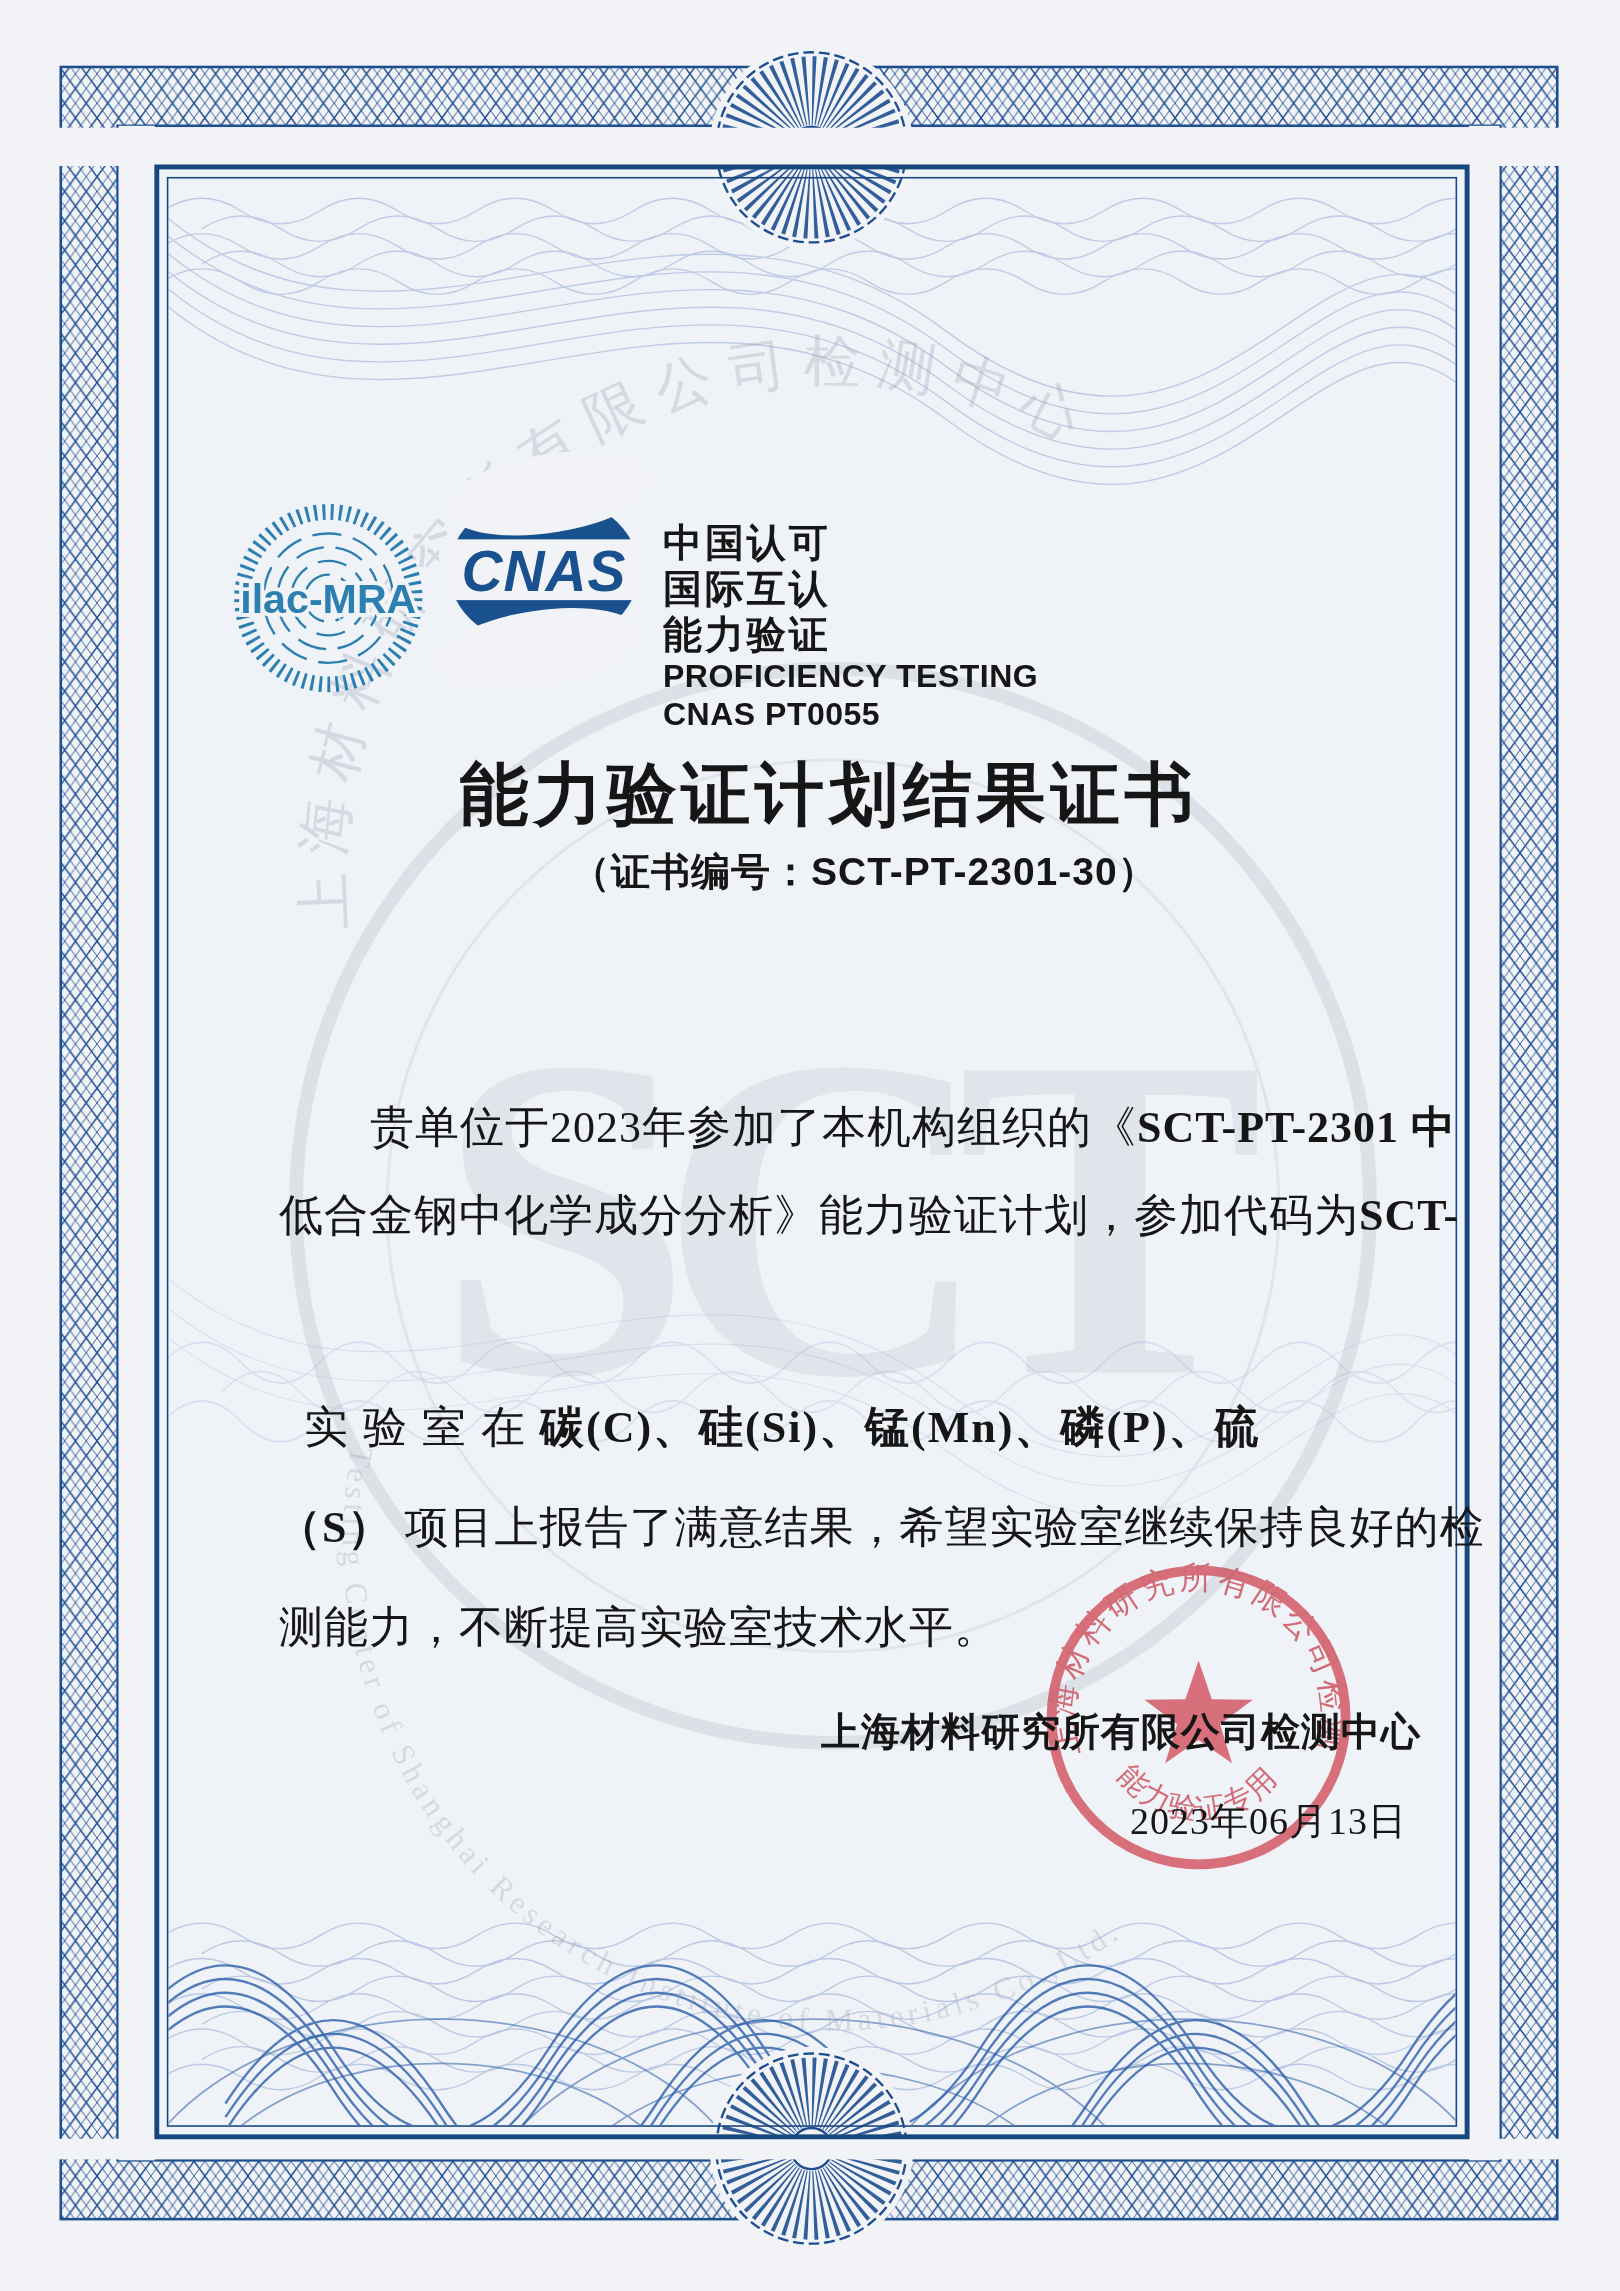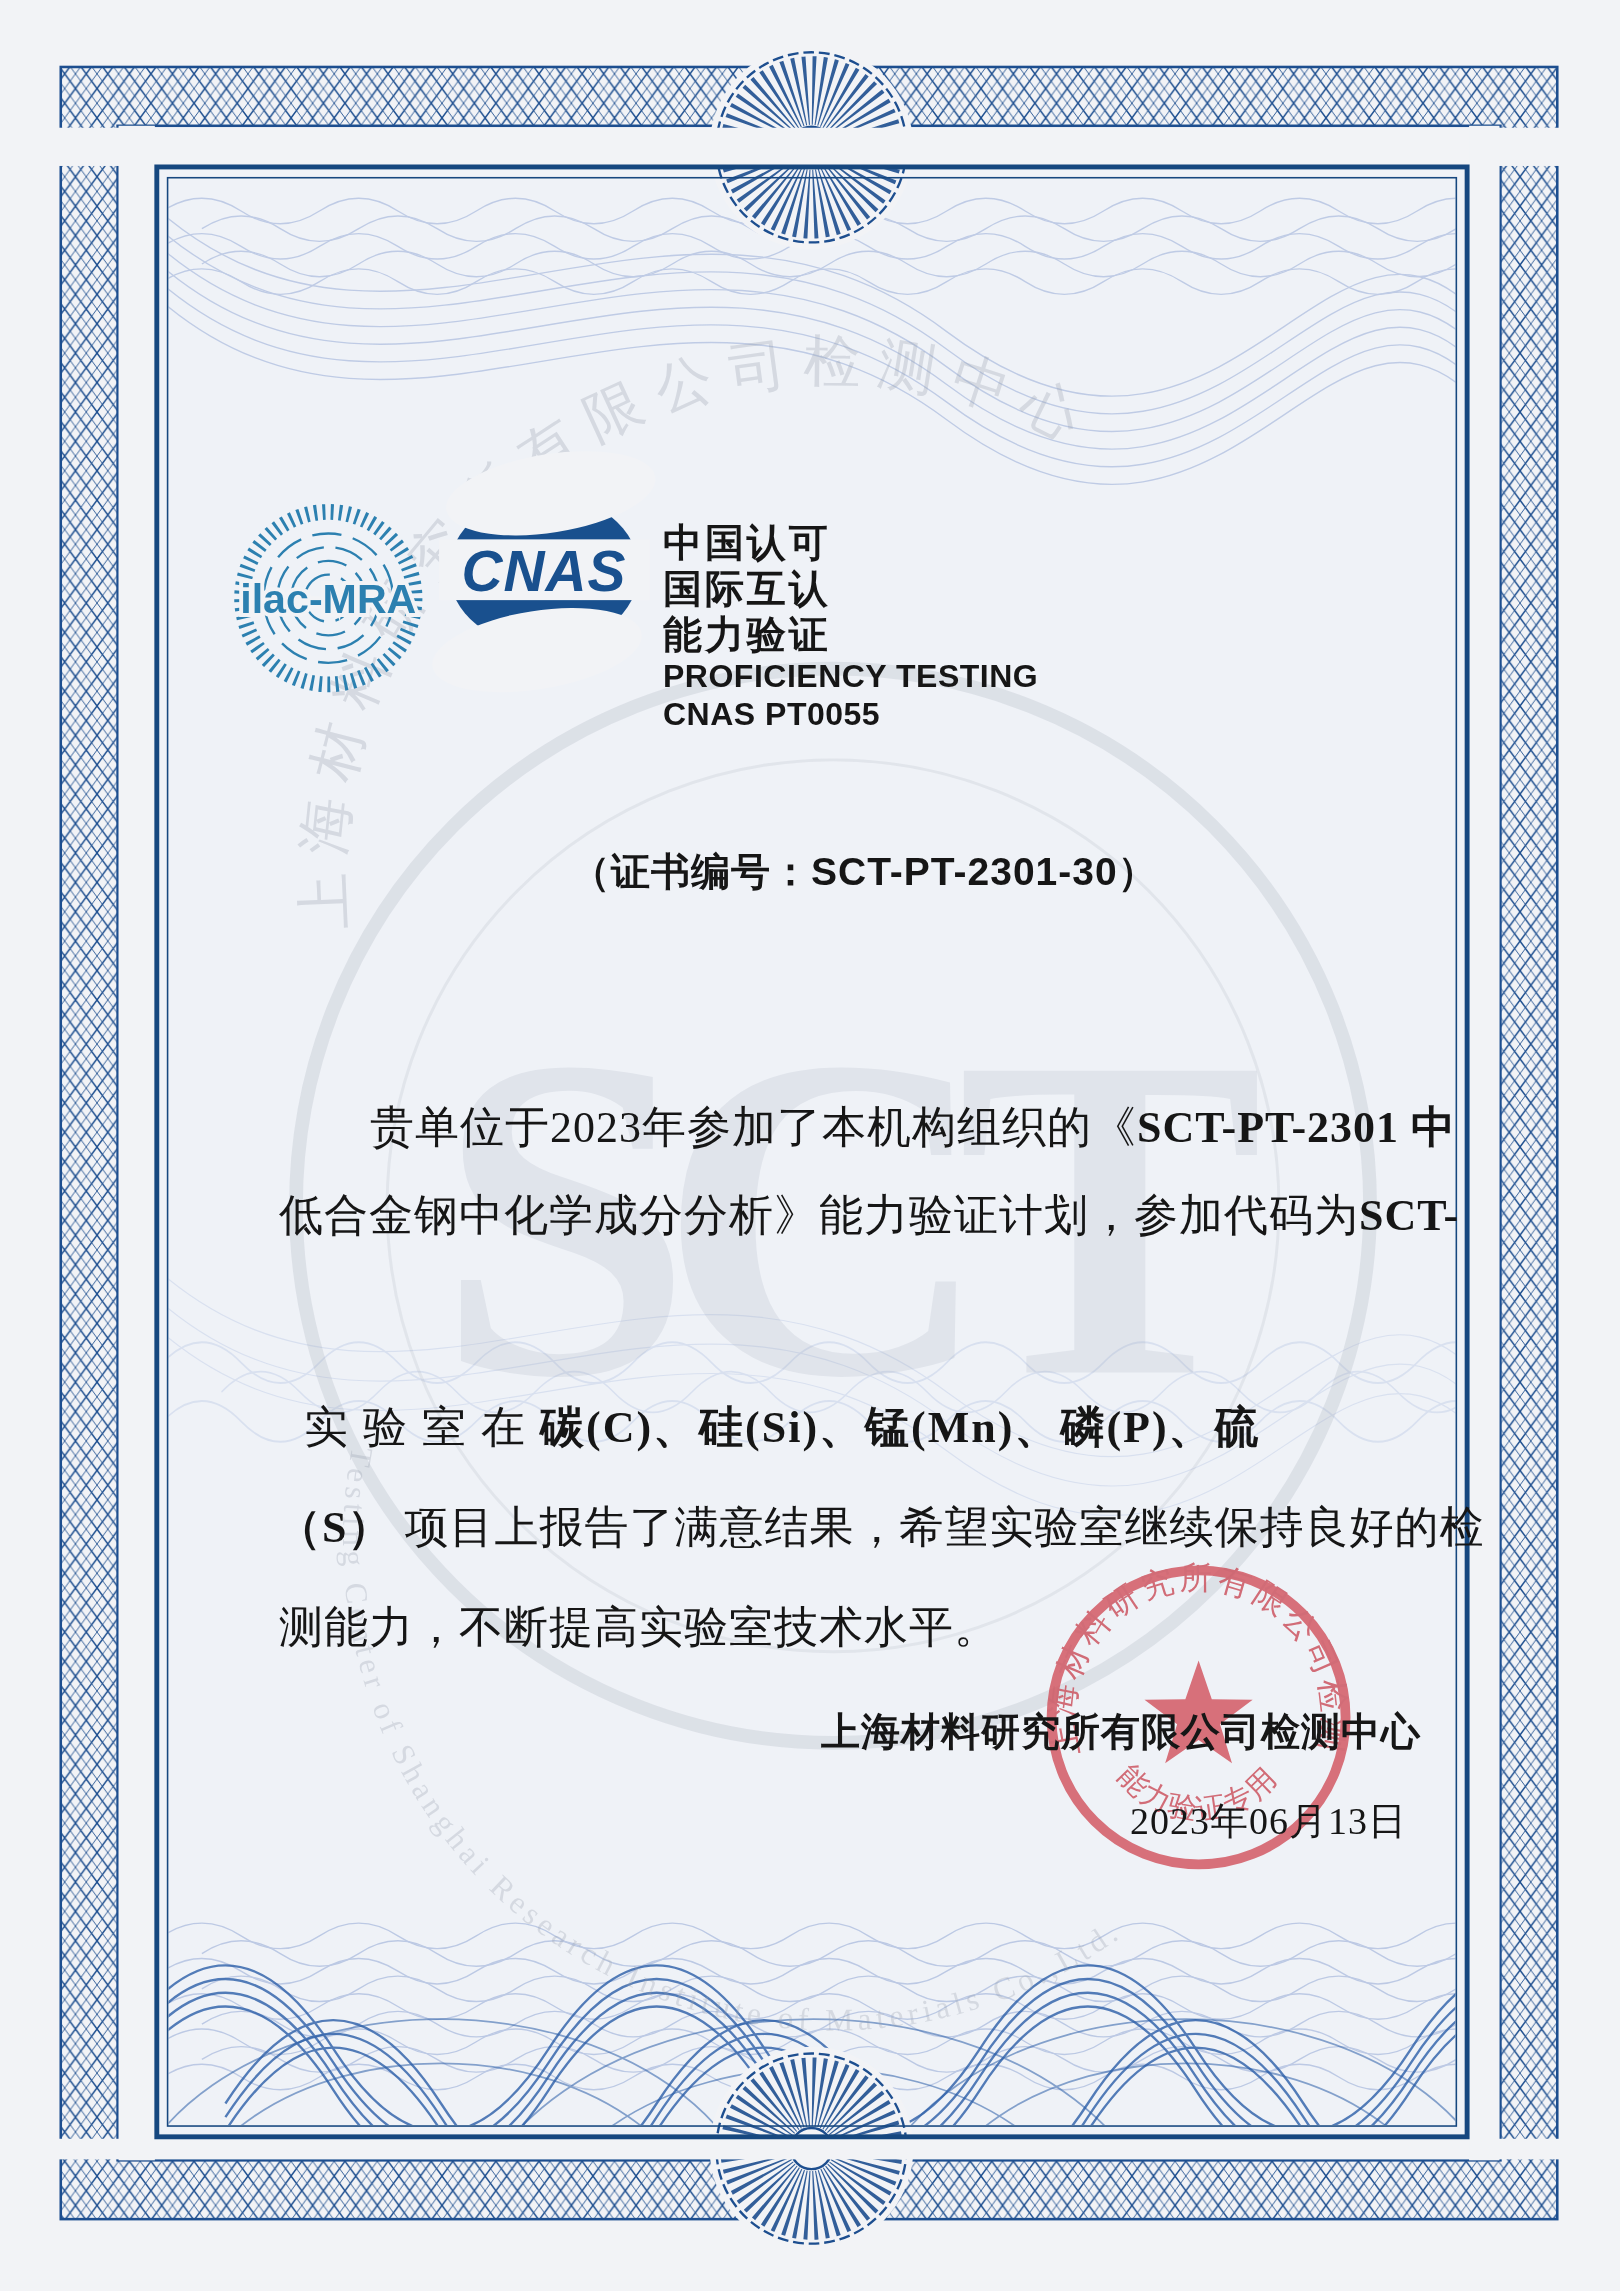--- a/index.html
+++ b/index.html
@@ -191,20 +191,21 @@
 </svg>
 
 <div class="txt logotext" style="top:488px;left:663px;margin-top:32px;">
   <div class="hei lt-cn">中国认可</div>
   <div class="hei lt-cn">国际互认</div>
   <div class="hei lt-cn">能力验证</div>
   <div class="hei lt-en">PROFICIENCY TESTING</div>
   <div class="hei lt-en">CNAS PT0055</div>
 </div>
 
+<div class="txt hei title">能力验证计划结果证书</div>
 
 <div class="txt hei certno">（证书编号：SCT-PT-2301-30）</div>
 
 
 <div class="txt song bodyline l1"><span>贵单位于2023年参加了本机构组织的《</span><span class="b">SCT-PT-2301 中</span></div>
 
 <div class="txt song bodyline l2"><span>低合金钢中化学成分分析》能力验证计划，参加代码为</span><span class="b">SCT-</span></div>
 
 
 <div class="txt song bodyline l4"><span>实 验 室 在 </span><span class="b">碳(C)、硅(Si)、锰(Mn)、磷(P)、硫</span></div>

